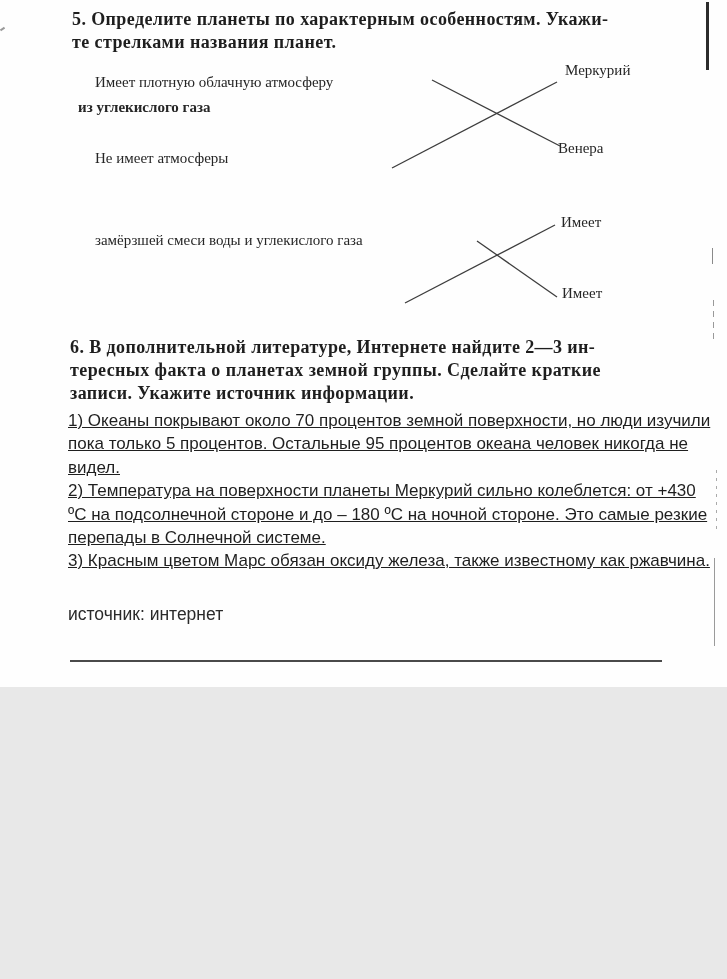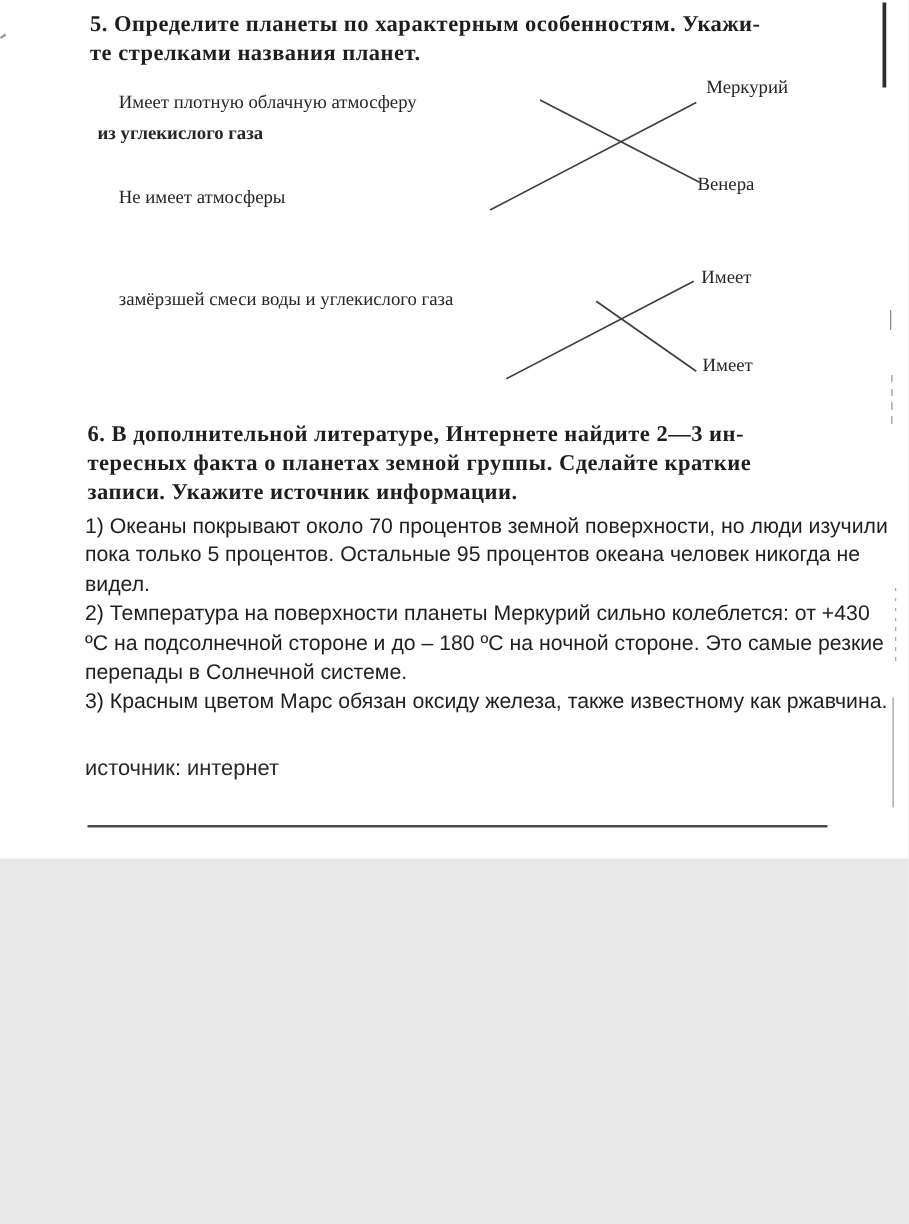--- a/index.html
+++ b/index.html
@@ -45,21 +45,21 @@
   #match-svg line{stroke:#3d3d3d;stroke-width:1.3;}
   
   #answers{
     position:absolute;
     left:68px;top:409px;width:648px;
     font-family:"Liberation Sans", sans-serif;
     font-size:17px;
     line-height:23.4px;
     color:#1f1f1f;
   }
-  #answers p{margin:0;padding:0;}
+  #answers p{margin:0;padding:0;text-decoration:underline;}
   #source-line{
     position:absolute;
     left:68px;top:604px;
     font-family:"Liberation Sans", sans-serif;
     font-size:17.5px;
     color:#2a2a2a;
   }
   
   .blank-line{
     position:absolute;

